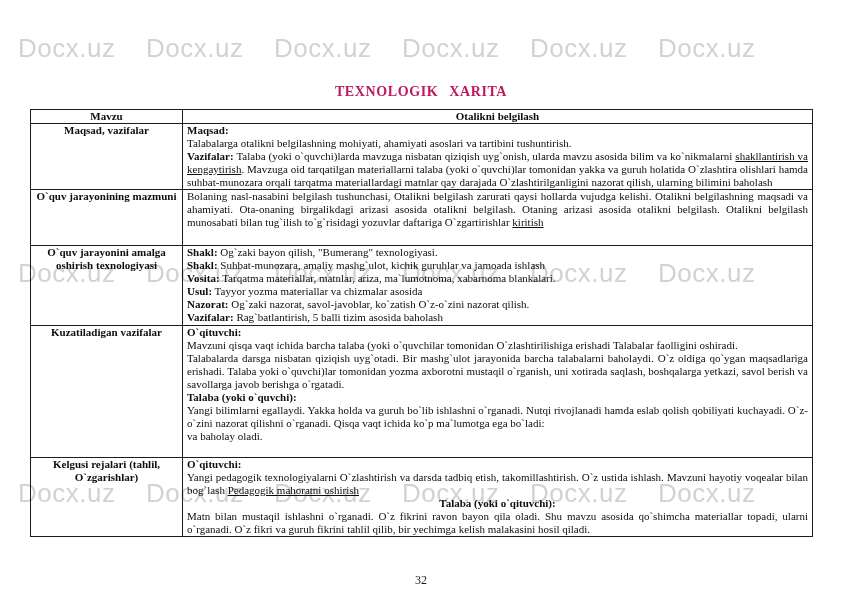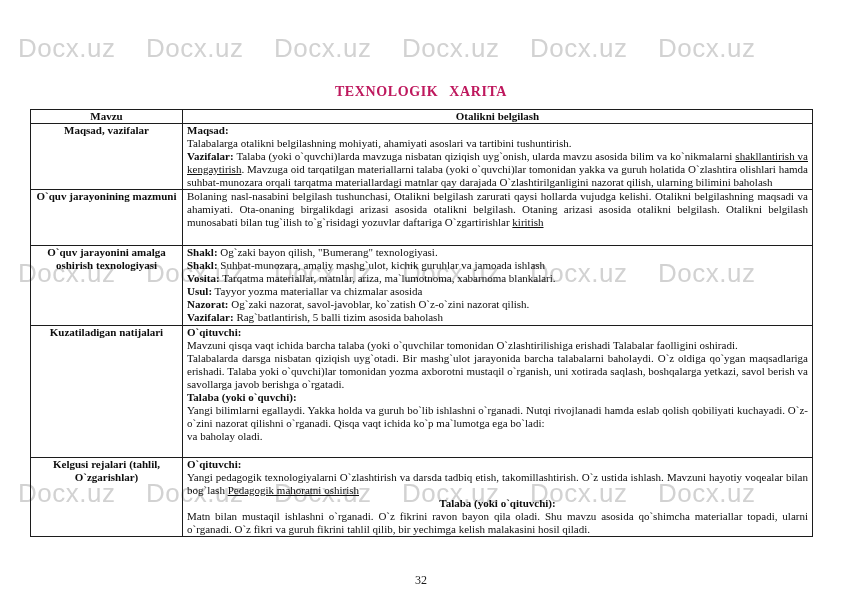--- a/index.html
+++ b/index.html
@@ -117,21 +117,21 @@
       <div><b>Shakl:</b><span> Og`zaki bayon qilish, "Bumerang" texnologiyasi.</span></div>
       <div><b>Shakl:</b><span> Suhbat-munozara, amaliy mashg`ulot, kichik guruhlar va jamoada ishlash</span></div>
       <div><b>Vosita:</b><span> Tarqatma materiallar, matnlar, ariza, ma`lumotnoma, xabarnoma blankalari.</span></div>
       <div><b>Usul:</b><span> Tayyor yozma materiallar va chizmalar asosida</span></div>
       <div><b>Nazorat:</b><span> Og`zaki nazorat, savol-javoblar, ko`zatish O`z-o`zini nazorat qilish.</span></div>
       <div><b>Vazifalar:</b><span> Rag`batlantirish, 5 balli tizim asosida baholash</span></div>
     </td>
   </tr>
 
   <tr class="r-natija">
-    <td class="label-cell va-top pt13">Kuzatiladigan natijalari</td>
+    <td class="label-cell va-top pt13">Kuzatiladigan vazifalar</td>
     <td>
       <div><b>O`qituvchi:</b></div>
       <div>Mavzuni qisqa vaqt ichida barcha talaba (yoki o`quvchilar tomonidan O`zlashtirilishiga erishadi Talabalar faolligini oshiradi.</div>
       <div class="just">Talabalarda darsga nisbatan qiziqish uyg`otadi. Bir mashg`ulot jarayonida barcha talabalarni baholaydi. O`z oldiga qo`ygan maqsadlariga erishadi. Talaba yoki o`quvchi)lar tomonidan yozma axborotni mustaqil o`rganish, uni xotirada saqlash, boshqalarga yetkazi, savol berish va savollarga javob berishga o`rgatadi.</div>
       <div><b>Talaba (yoki o`quvchi):</b></div>
       <div class="just">Yangi bilimlarni egallaydi. Yakka holda va guruh bo`lib ishlashni o`rganadi. Nutqi rivojlanadi hamda eslab qolish qobiliyati kuchayadi. O`z-o`zini nazorat qilishni o`rganadi. Qisqa vaqt ichida ko`p ma`lumotga ega bo`ladi:</div>
       <div>va baholay oladi.</div>
     </td>
   </tr>
 

